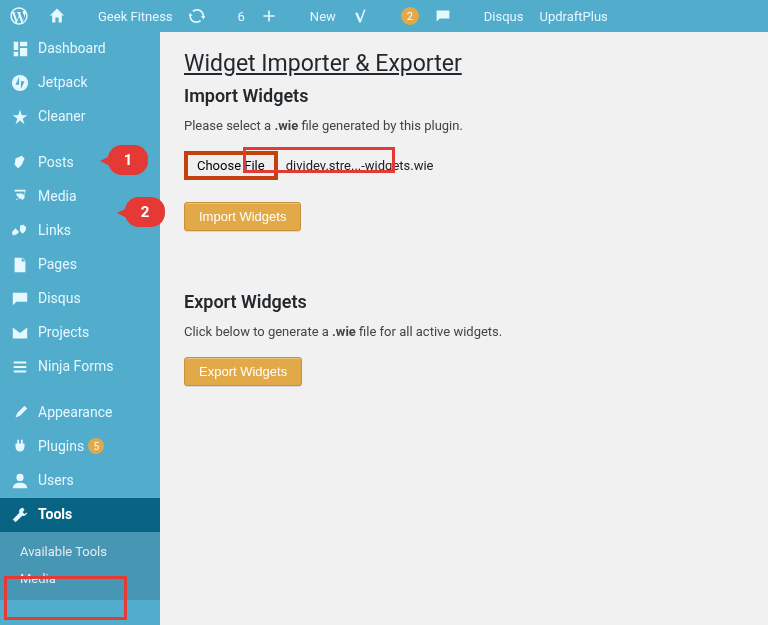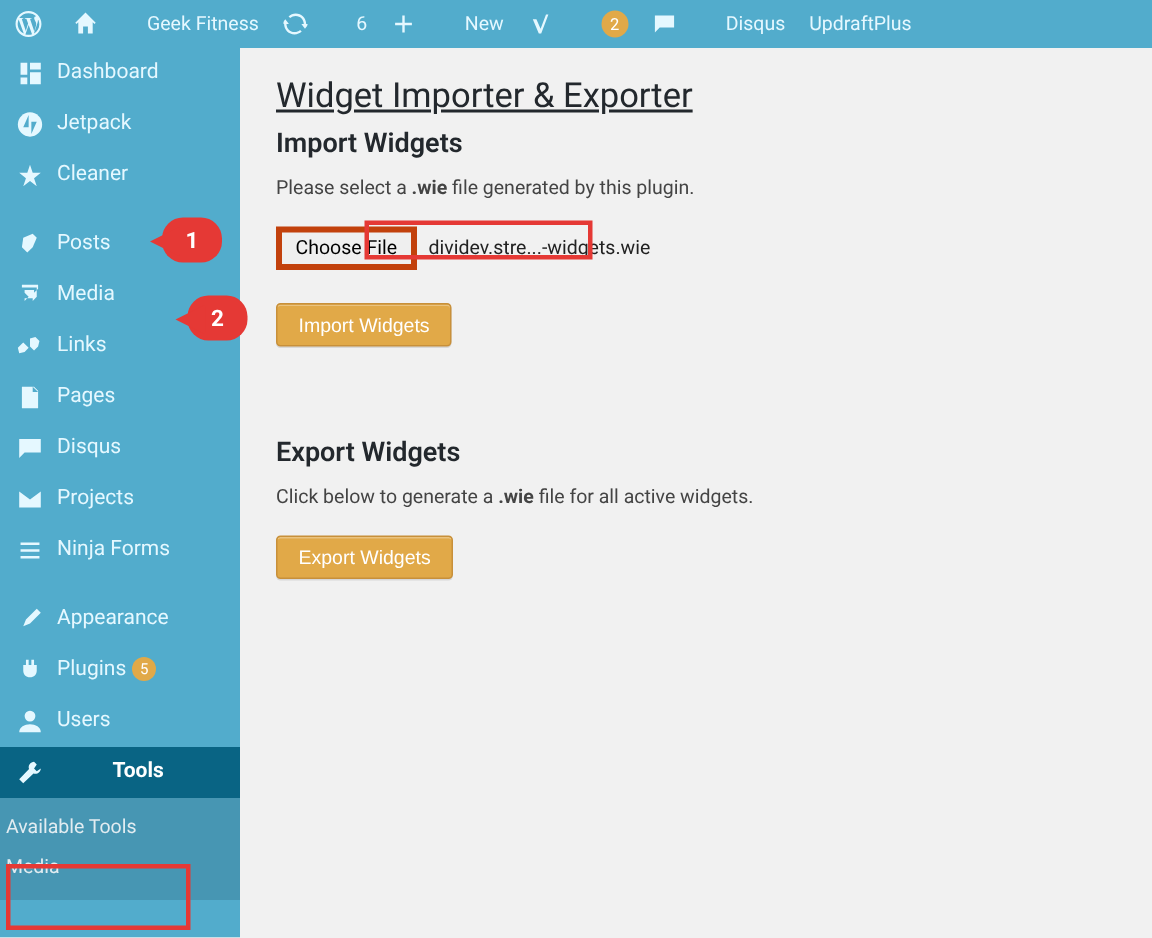--- a/index.html
+++ b/index.html
@@ -64,38 +64,37 @@
     font-size: 14px;
     cursor: pointer;
     position: relative;
   }
   .menu-item .icon { width: 20px; margin-right: 8px; display:inline-flex; justify-content:center; }
   .menu-item svg { fill: #e5f8ff; }
   .menu-item.current {
     background: #096484;
     color: #fff;
     font-weight: 700;
-    gap: 37px;
   }
   .menu-item.current::after {
     content: "";
     position: absolute;
     right: -8px;
     top: 50%;
     margin-top: -8px;
     border: 8px solid transparent;
     border-right-color: #f1f1f1;
   }
   .menu-separator { height: 12px; }
   .submenu {
     background: #4796b3;
     padding: 6px 0 8px;
   }
   .submenu .sub-item {
-    padding: 6px 4px;
+    padding: 6px 20px;
     font-size: 13px;
     color: #e2ecf1;
     cursor: pointer;
   }
   .count-badge {
     display: inline-flex;
     background: #e1a948;
     color: #fff;
     border-radius: 9px;
     min-width: 16px;

